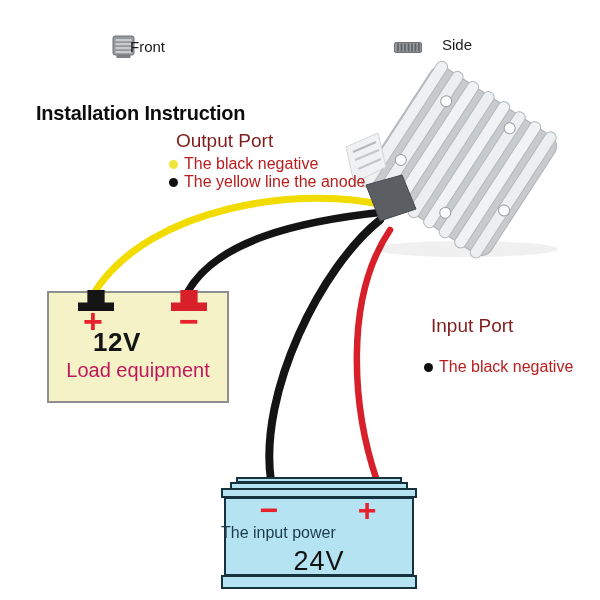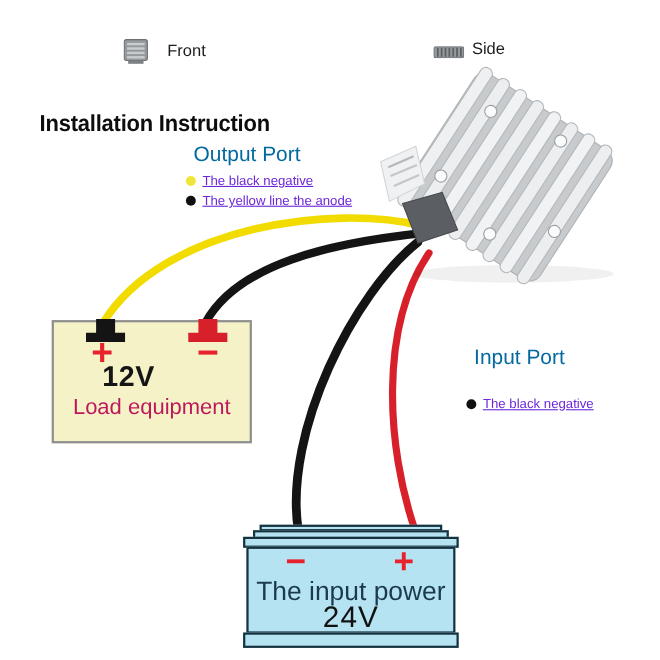--- a/index.html
+++ b/index.html
@@ -9,24 +9,24 @@
   }
   .abs{position:absolute;}
   
   .view-label{font-size:15px;color:#1c1c1c;}
   
   #title{
     left:36px;top:101px;font-size:21px;font-weight:800;color:#0d0d0d;
     letter-spacing:-0.2px;transform:scaleX(.95);transform-origin:left top;white-space:nowrap;
   }
   
-  .port-heading{font-size:19px;color:#0369a1;white-space:nowrap;}
+  .port-heading{font-size:19px;color:#7f1d1d;white-space:nowrap;}
   .legend-row{display:flex;align-items:center;gap:6px;height:14px;}
   .dot{width:9px;height:9px;border-radius:50%;flex:0 0 auto;}
-  .legend-text{font-size:12px;color:#6d28d9;white-space:nowrap;text-decoration:underline;}
+  .legend-text{font-size:16px;color:#b91c1c;white-space:nowrap;}
   
   #load-box{
     left:47px;top:291px;width:182px;height:112px;box-sizing:border-box;
     border:2px solid #8e8e8e;
   }
   .post{
     position:absolute;width:36px;height:21px;top:-3px;
     clip-path:polygon(26% 0,74% 0,74% 60%,100% 60%,100% 100%,0 100%,0 60%,26% 60%);
   }
   .sym{position:absolute;width:36px;text-align:center;font-weight:900;line-height:1;}
@@ -35,21 +35,21 @@
   #load-label{top:66px;width:100%;text-align:center;font-size:20px;color:#be185d;}
   
   #battery{left:221px;top:477px;width:196px;height:115px;}
   .bat-part{position:absolute;box-sizing:border-box;border:2px solid #16323e;}
   #bat-lip1{left:15px;top:0;width:166px;height:6px;}
   #bat-lip2{left:9px;top:5px;width:178px;height:8px;}
   #bat-flange{left:0;top:11px;width:196px;height:10px;}
   #bat-body{left:3px;top:20px;width:190px;height:79px;}
   #bat-base{left:0;top:98px;width:196px;height:14px;}
   .bat-sym{font-size:32px;top:17px;}
-  #battery-label{top:47px;width:100%;text-align:center;font-size:24px;}
+  #battery-label{top:47px;width:100%;text-align:left;font-size:16px;}
   #battery-voltage{top:69px;width:100%;text-align:center;font-size:27px;font-weight:normal;color:#111;letter-spacing:1px;}
   svg{display:block;}
 </style>
 </head>
 <body>
 
 <div id="canvas">
 
   <svg class="abs" style="left:0;top:0" width="600" height="600" viewBox="0 0 600 600">
     <path d="M 382 205 C 306 186, 150 204, 94 293" fill="none" stroke-width="7" stroke-linecap="round" stroke="#f2dc00"></path>
@@ -90,35 +90,35 @@
   </svg>
 
   <svg class="abs" style="left:112px;top:35px" width="23" height="24" viewBox="0 0 23 24">
     <rect x="1" y="1" width="21" height="19" rx="2" fill="#96999c" stroke="#6e7276"></rect>
     <rect x="3.5" y="4" width="16" height="2.2" fill="#c8cccf"></rect>
     <rect x="3.5" y="8" width="16" height="2.2" fill="#c8cccf"></rect>
     <rect x="3.5" y="12" width="16" height="2.2" fill="#c8cccf"></rect>
     <rect x="3.5" y="16" width="16" height="2.2" fill="#c8cccf"></rect>
     <rect x="4.5" y="20" width="14" height="3" fill="#7d8083"></rect>
   </svg>
-  <div class="abs view-label" style="left:152px;top:38px">Front</div>
+  <div class="abs view-label" style="left:130px;top:38px">Front</div>
 
   <svg class="abs" style="left:394px;top:42px" width="28" height="11" viewBox="0 0 28 11">
     <rect x="0.5" y="0.5" width="27" height="10" rx="1.5" fill="#96999c" stroke="#6e7276"></rect>
     <g stroke="#5c6063" stroke-width="1.6">
       <line x1="4" y1="1.5" x2="4" y2="9.5"></line>
         <line x1="7.5" y1="1.5" x2="7.5" y2="9.5"></line>
       <line x1="11" y1="1.5" x2="11" y2="9.5"></line>
         <line x1="14.5" y1="1.5" x2="14.5" y2="9.5"></line>
       <line x1="18" y1="1.5" x2="18" y2="9.5"></line>
         <line x1="21.5" y1="1.5" x2="21.5" y2="9.5"></line>
       <line x1="25" y1="1.5" x2="25" y2="9.5"></line>
     </g>
   </svg>
-  <div class="abs view-label" style="left:429px;top:36px">Side</div>
+  <div class="abs view-label" style="left:442px;top:36px">Side</div>
 
   <div class="abs" id="title">Installation Instruction</div>
 
   <div class="abs port-heading" style="left:176px;top:130px">Output Port</div>
   <div class="abs legend-row" style="left:169px;top:157px">
     <span class="dot" style="background: rgb(240, 230, 58);"></span>
     <span class="legend-text">The black negative</span>
   </div>
   <div class="abs legend-row" style="left:169px;top:175px">
     <span class="dot" style="background: rgb(16, 16, 16);"></span>

